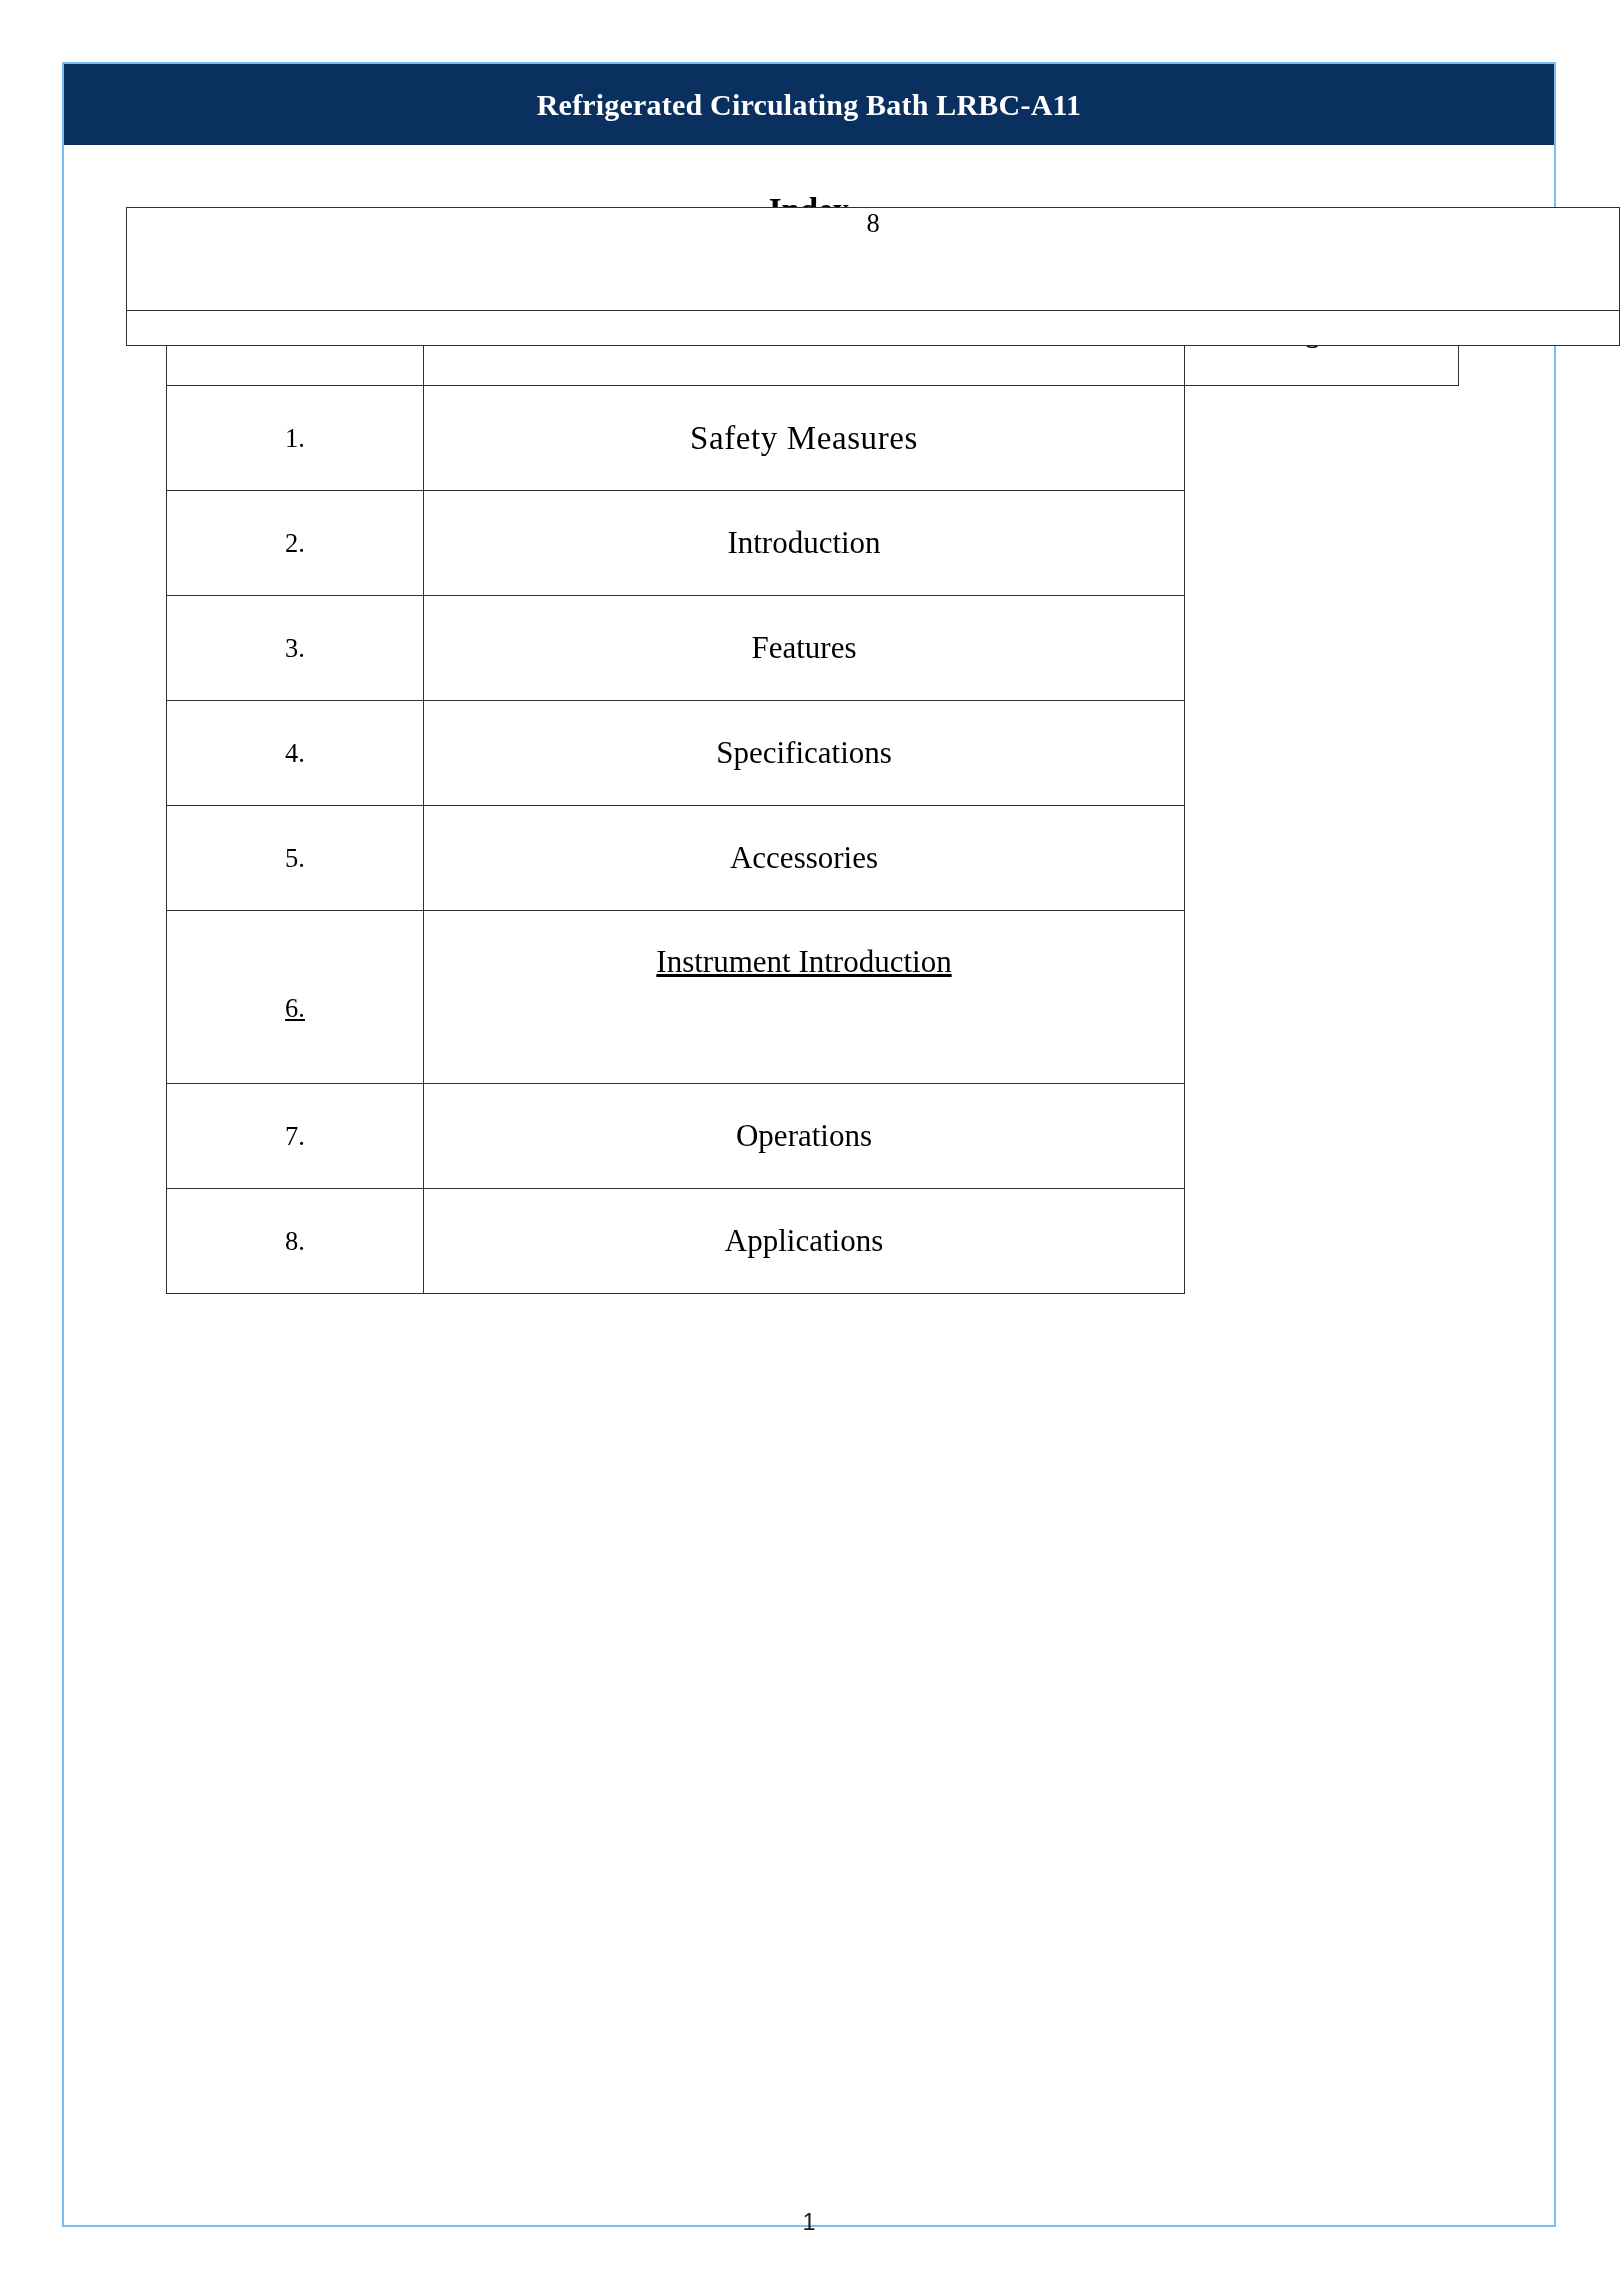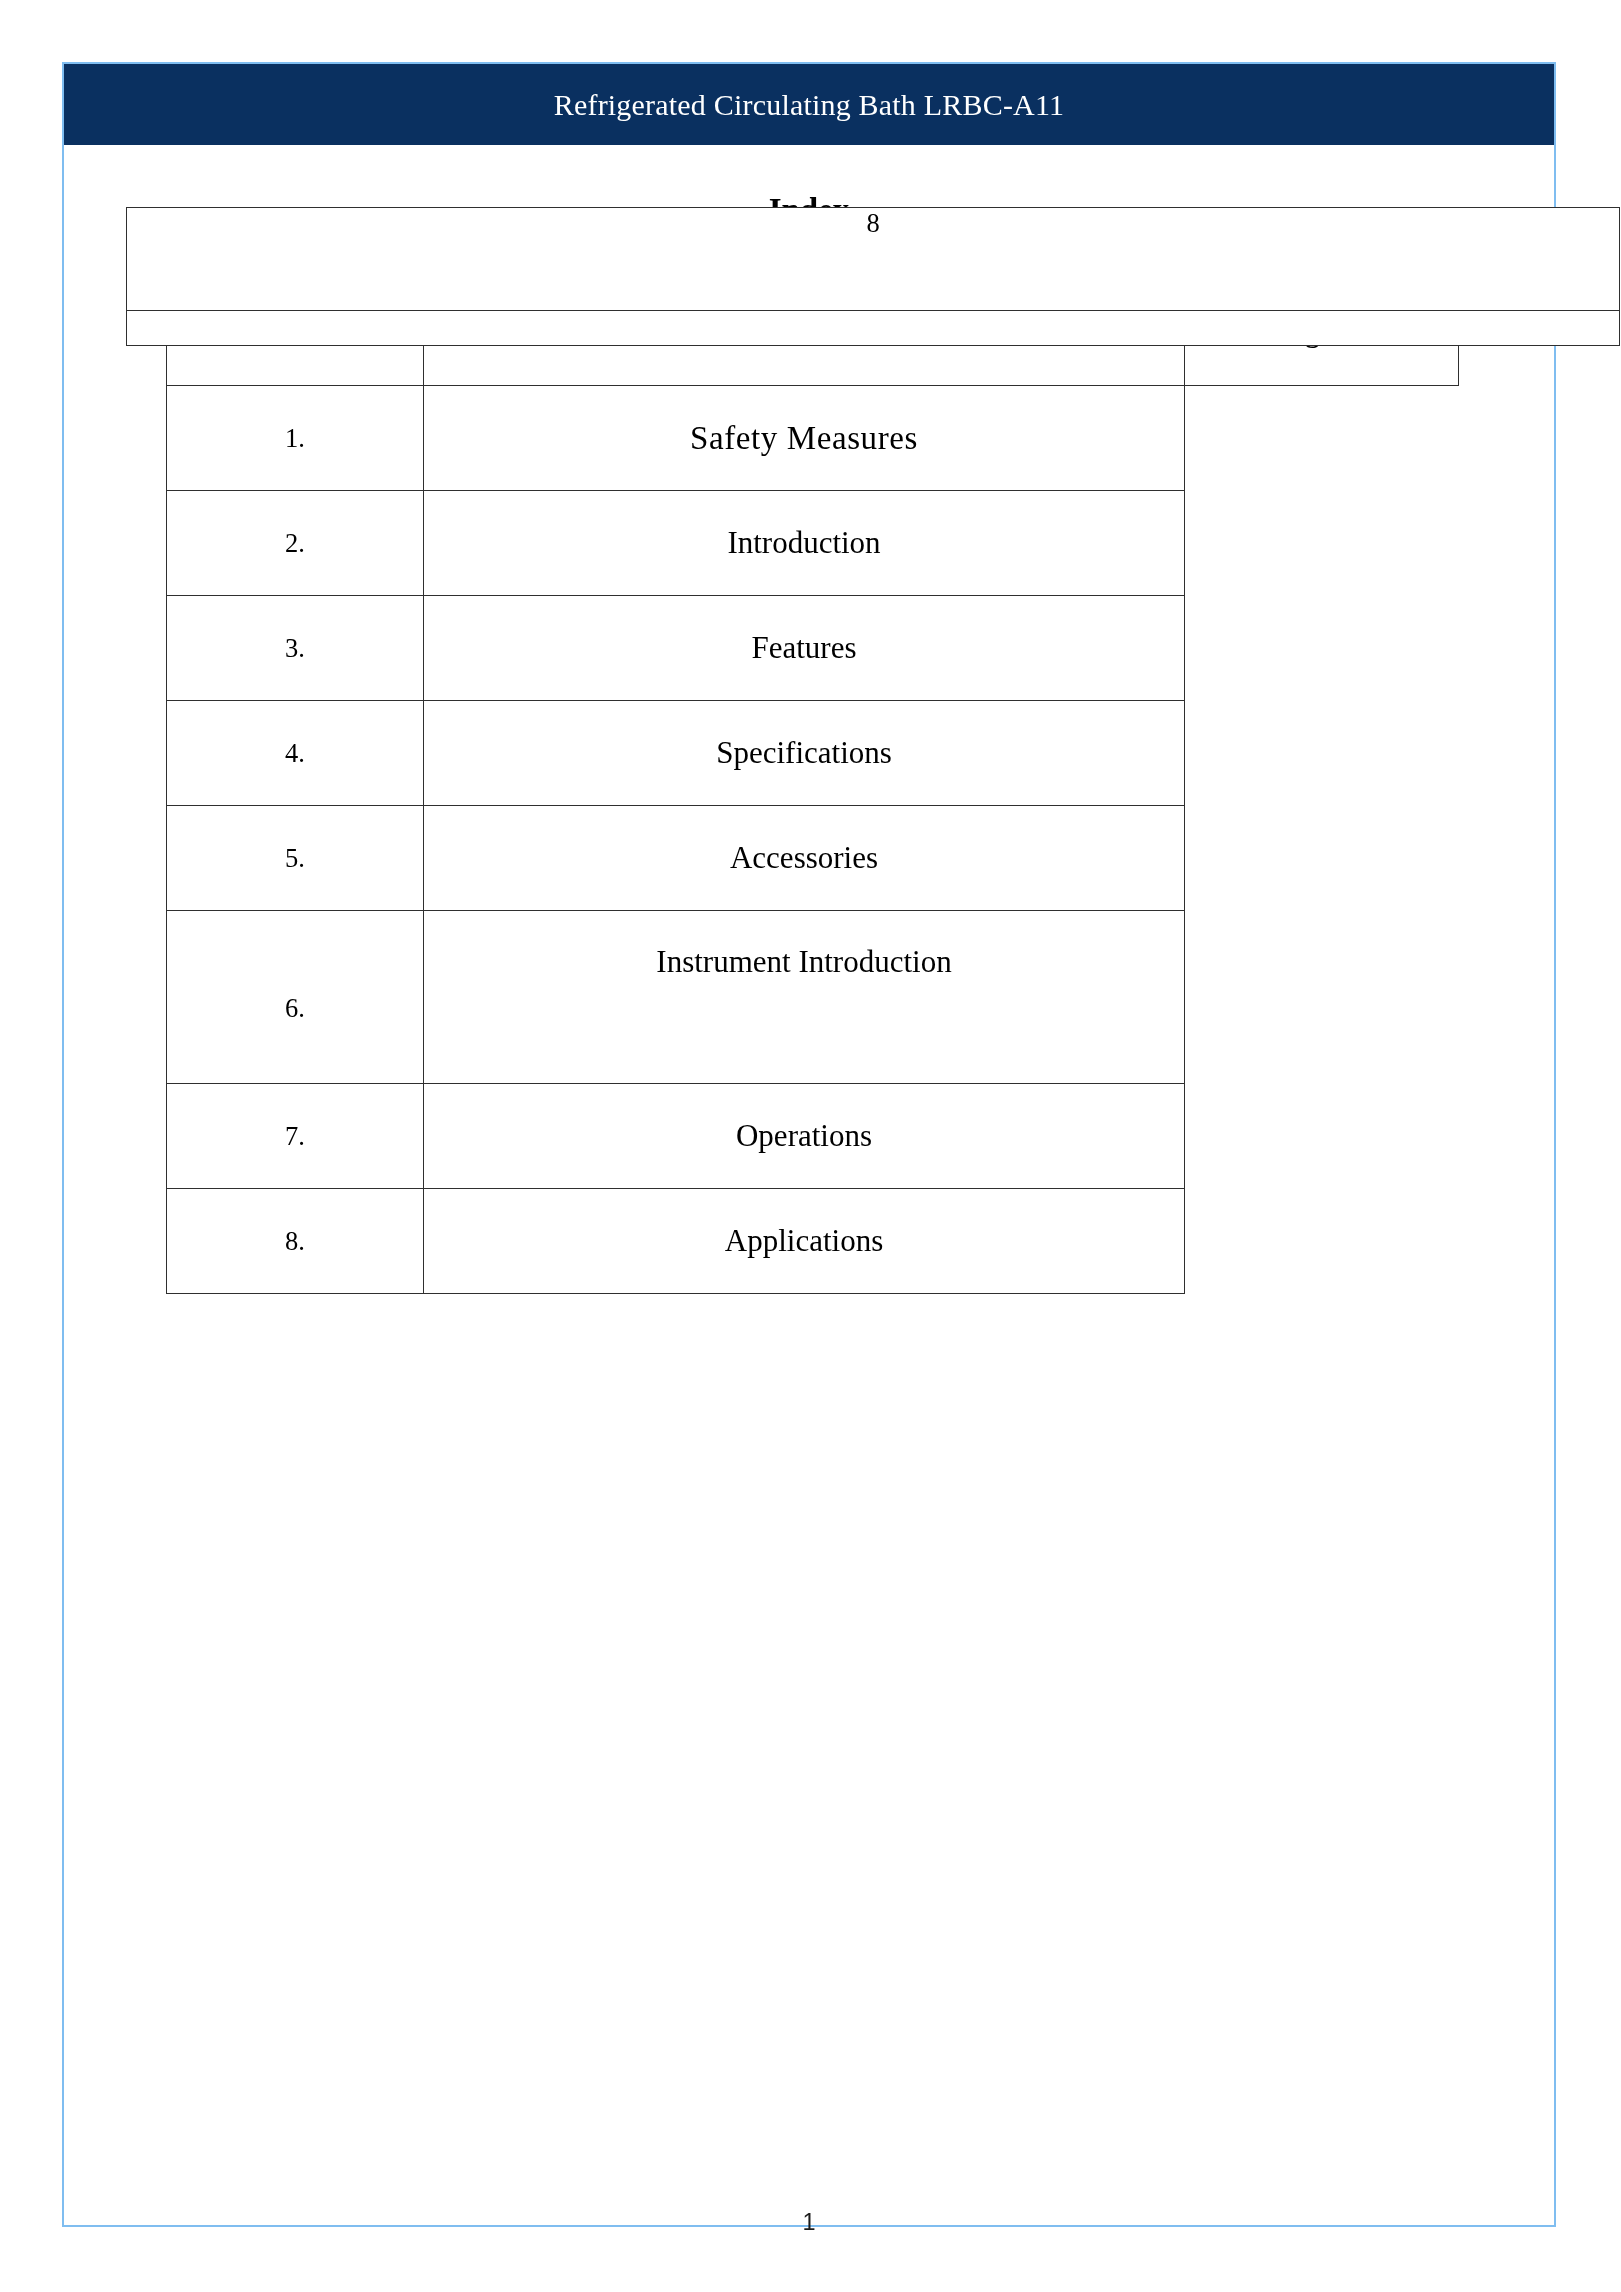--- a/index.html
+++ b/index.html
@@ -36,21 +36,21 @@
     height: 81px;
     background: #0a3060;
     display: flex;
     align-items: center;
     justify-content: center;
     box-sizing: border-box;
   }
   .doc-header-title {
     color: #ffffff;
     font-size: 30px;
-    font-weight: normal;
+    font-weight: bold;
     letter-spacing: 0.2px;
     line-height: 1;
     text-align: center;
     white-space: nowrap;
   }
 
   
   .page-body {
     position: absolute;
     left: 0;
@@ -100,21 +100,21 @@
   
   tr.body-row td { height: 104px; font-size: 31px; }
   tr.body-row td.sr   { font-size: 26.5px; }
   tr.body-row td.page { font-size: 26.5px; }
 
   
   tr.row-1 td { height: 104px; }
   tr.row-1 td.title { font-size: 33px; letter-spacing: 0.6px; }
 
   
-  tr.row-tall td { height: 139px; }
+  tr.row-tall td { height: 139px; text-decoration: underline; }
   tr.row-tall td.title {
     vertical-align: top;
     padding-top: 33px;
   }
   tr.row-tall td.sr,
   tr.row-tall td.page {
     vertical-align: middle;
     padding-top: 21.6px;
   }
 

